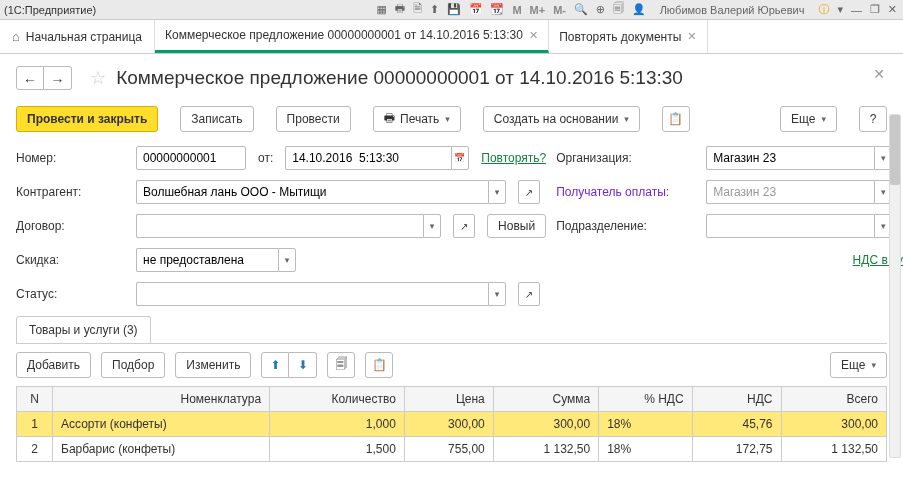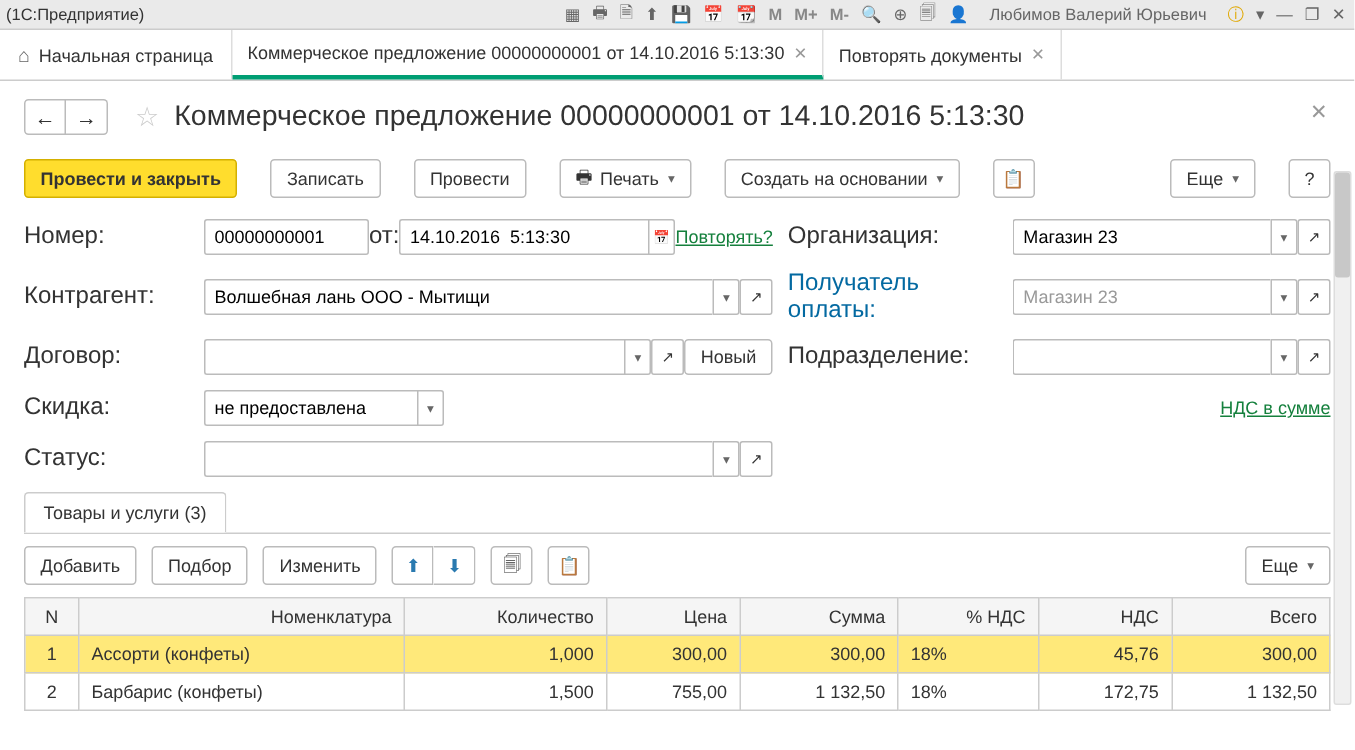--- a/index.html
+++ b/index.html
@@ -32,23 +32,23 @@
 
   .toolbar { display: flex; align-items: center; gap: 22px; margin-bottom: 14px; }
   .btn { height: 26px; padding: 0 10px; border: 1px solid #bbb; border-radius: 3px; background: #fff; cursor: pointer; display: inline-flex; align-items: center; font-size: 12px; color: #333; }
   .btn.primary { background: #ffdd2d; border-color: #d4b000; font-weight: bold; }
   .btn .caret { margin-left: 6px; font-size: 9px; color: #666; }
   .btn .ico { margin-right: 5px; font-size: 12px; }
   .btn.icon-only { padding: 0; width: 28px; justify-content: center; }
   .toolbar-spacer { flex: 1; }
 
   .form-grid { display: grid; grid-template-columns: 110px 1fr 140px 1fr; column-gap: 10px; row-gap: 10px; align-items: center; margin-bottom: 10px; }
-  .lbl { font-size: 16px; color: #333; }
-  .lbl.muted { color: #0369a1; }
-  .fld-row { display: flex; align-items: center; gap: 0; }
+  .lbl { font-size: 12px; color: #333; }
+  .lbl.muted { color: #6d28d9; }
+  .fld-row { display: flex; align-items: center; gap: 12px; }
   .input { height: 24px; border: 1px solid #bbb; border-radius: 2px; padding: 0 6px; background: #fff; font-size: 12px; }
   .combo { display: flex; height: 24px; }
   .combo input { border: 1px solid #bbb; border-right: none; border-radius: 2px 0 0 2px; padding: 0 6px; font-size: 12px; flex: 1; min-width: 0; }
   .combo .dd { width: 18px; border: 1px solid #bbb; border-radius: 0 2px 2px 0; display: flex; align-items: center; justify-content: center; background: #fff; font-size: 9px; color: #666; cursor: pointer; }
   .ext-btn { width: 22px; height: 24px; border: 1px solid #bbb; border-radius: 2px; background: #fff; display: flex; align-items: center; justify-content: center; font-size: 10px; cursor: pointer; }
   .link { color: #15803d; text-decoration: underline; cursor: pointer; }
 
   .sub-tabs { display: flex; border-bottom: 1px solid #ccc; margin-top: 6px; }
   .sub-tab { padding: 6px 12px; border: 1px solid #ccc; border-bottom: none; border-radius: 3px 3px 0 0; background: #fff; font-size: 12px; cursor: pointer; }
 

